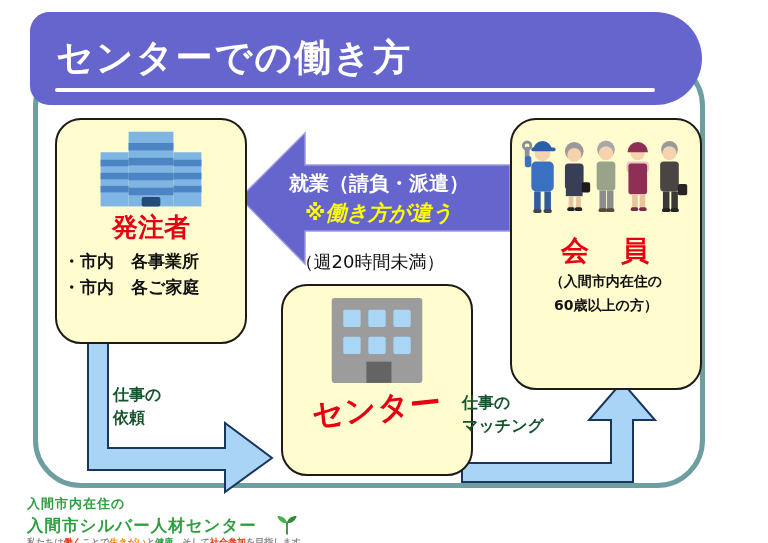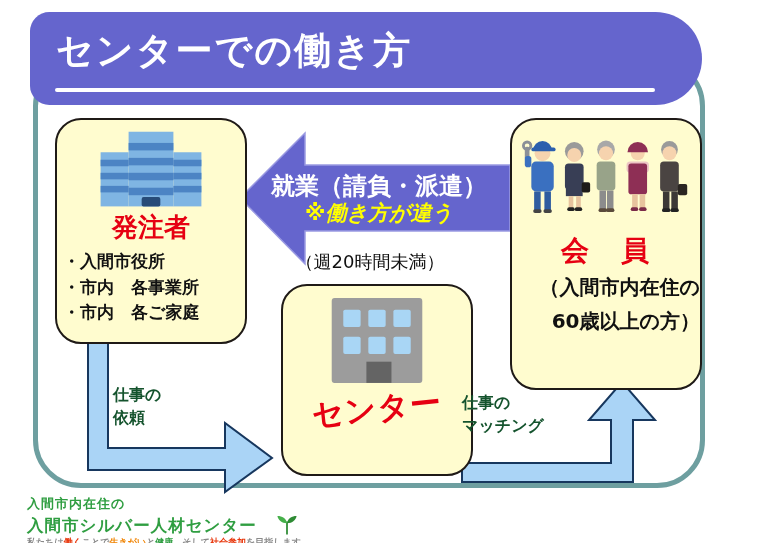--- a/index.html
+++ b/index.html
@@ -11,51 +11,51 @@
   .frame{
     position:absolute;left:33px;top:58px;width:662px;height:420px;
     border:5px solid #6e9fa0;border-radius:48px;background:transparent;z-index:0;
   }
   
   .banner{
     position:absolute;left:30px;top:12px;width:672px;height:93px;background:#6565cd;
     border-radius:20px 48px 48px 20px;z-index:3;
   }
   .banner-title{
-    position:absolute;left:26px;top:14px;color:#ffffff;font-size:37px;font-weight:bold;
+    position:absolute;left:26px;top:21px;color:#ffffff;font-size:37px;font-weight:bold;
     letter-spacing:2px;white-space:nowrap;
   }
   .banner-underline{
     position:absolute;left:25px;top:76px;width:600px;height:4px;background:#ffffff;border-radius:2px;
   }
   
   .ybox{
     position:absolute;background:#fffccf;border:2.5px solid #1f1a17;border-radius:26px;
     box-sizing:border-box;z-index:2;text-align:center;
   }
   #client-box{left:55px;top:118px;width:192px;height:226px;}
   #member-box{left:510px;top:118px;width:192px;height:272px;}
   #center-box{left:281px;top:284px;width:192px;height:192px;}
   .box-title{color:#e60012;font-weight:bold;}
   #client-title{font-size:26px;margin-top:-2px;}
   .bullets{
     text-align:left;font-size:17px;font-weight:bold;color:#111111;
     margin:4px 0 0 6px;line-height:1.5;white-space:nowrap;
   }
   #member-title{font-size:28px;margin-top:6px;letter-spacing:2px;}
-  .member-desc{font-size:20px;font-weight:bold;color:#111111;line-height:1.7;white-space:nowrap;text-align:right;}
+  .member-desc{font-size:14px;font-weight:bold;color:#111111;line-height:1.7;white-space:nowrap;}
   #center-title{
     font-size:31px;letter-spacing:1px;transform:rotate(-6deg);margin-top:2px;white-space:nowrap;
   }
   
   #arrow-layer{position:absolute;left:0;top:0;width:768px;height:543px;z-index:1;}
   .icon-wrap{display:block;margin:8px auto 0 auto;}
   
   .parrow-text{position:absolute;z-index:3;text-align:center;font-weight:bold;white-space:nowrap;}
-  #parrow-line1{left:250px;top:170px;width:258px;font-size:24px;color:#ffffff;}
+  #parrow-line1{left:250px;top:170px;width:258px;font-size:20px;color:#ffffff;}
   #parrow-line2{left:250px;top:199px;width:258px;font-size:21px;color:#ffff00;font-style:italic;}
   #parrow-note{left:285px;top:250px;width:170px;font-size:18px;color:#111111;z-index:3;position:absolute;text-align:center;font-weight:normal;white-space:nowrap;}
   .flow-label{position:absolute;z-index:3;font-size:16px;font-weight:bold;color:#14532d;line-height:1.45;white-space:nowrap;}
   #request-label{left:113px;top:383px;}
   #matching-label{left:462px;top:391px;}
   
   #footer{position:absolute;left:27px;top:497px;z-index:3;line-height:1.15;}
   .org-type{font-size:13px;color:#2f9e41;font-weight:bold;letter-spacing:1px;}
   .org-name{font-size:16.5px;color:#2f9e41;font-weight:bold;letter-spacing:1px;white-space:nowrap;}
   .org-row{display:flex;align-items:flex-end;gap:18px;}
@@ -94,21 +94,20 @@
       <rect x="6" y="34" width="30" height="7" fill="#4c84c4"></rect>
       <rect x="6" y="48" width="30" height="7" fill="#4c84c4"></rect>
       <rect x="6" y="62" width="30" height="7" fill="#4c84c4"></rect>
       <rect x="84" y="34" width="30" height="7" fill="#4c84c4"></rect>
       <rect x="84" y="48" width="30" height="7" fill="#4c84c4"></rect>
       <rect x="84" y="62" width="30" height="7" fill="#4c84c4"></rect>
       <rect x="50" y="74" width="20" height="10" rx="2" fill="#274b78"></rect>
     </svg>
     <div id="client-title" class="box-title">発注者</div>
     <div class="bullets">
-      <div>・入間市役所</div>
       <div>・市内　各事業所</div>
       <div>・市内　各ご家庭</div>
     </div>
   </div>
 
   <div id="member-box" class="ybox">
     <svg class="icon-wrap" width="172" height="98" viewBox="0 0 180 105">
 
       <rect x="3" y="20" width="5" height="14" rx="2" fill="#8a8f98"></rect>
       <circle cx="5.5" cy="19" r="4" fill="none" stroke="#8a8f98" stroke-width="3"></circle>

